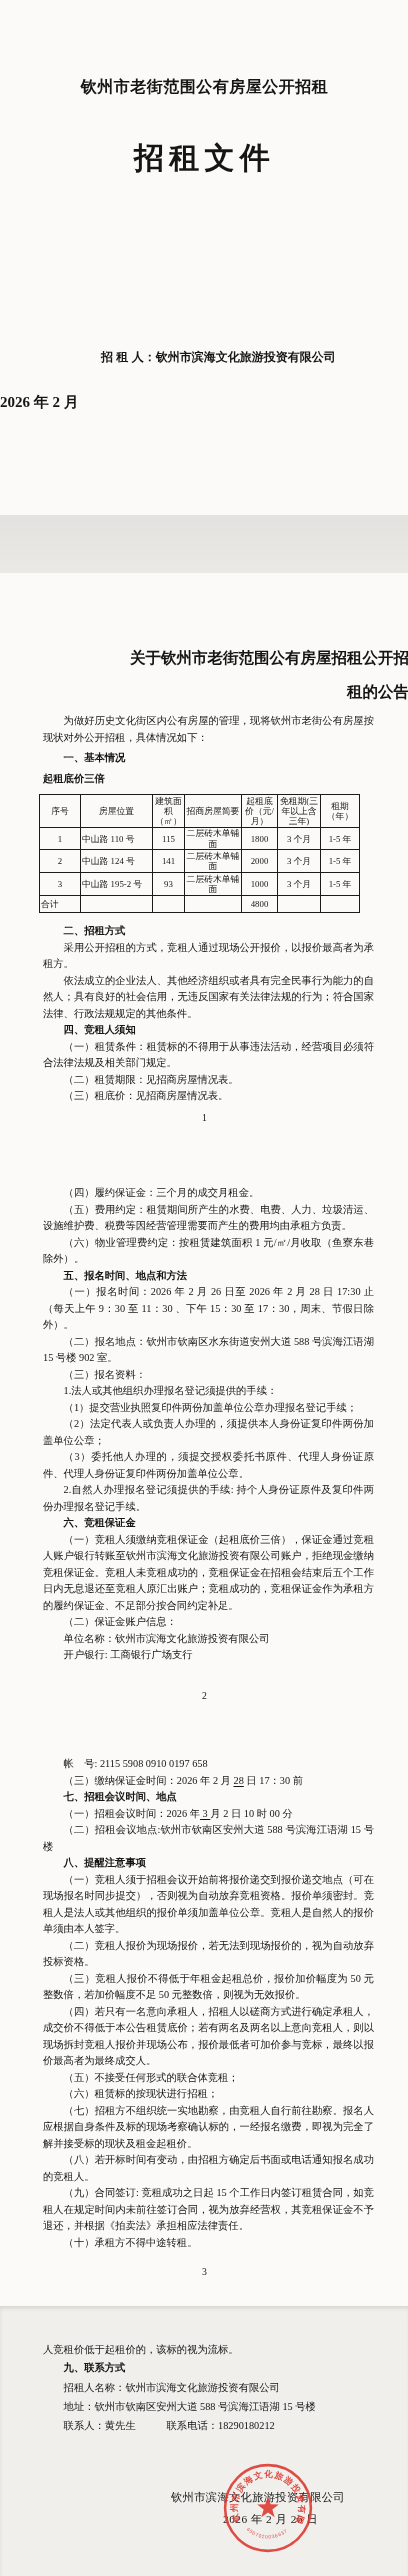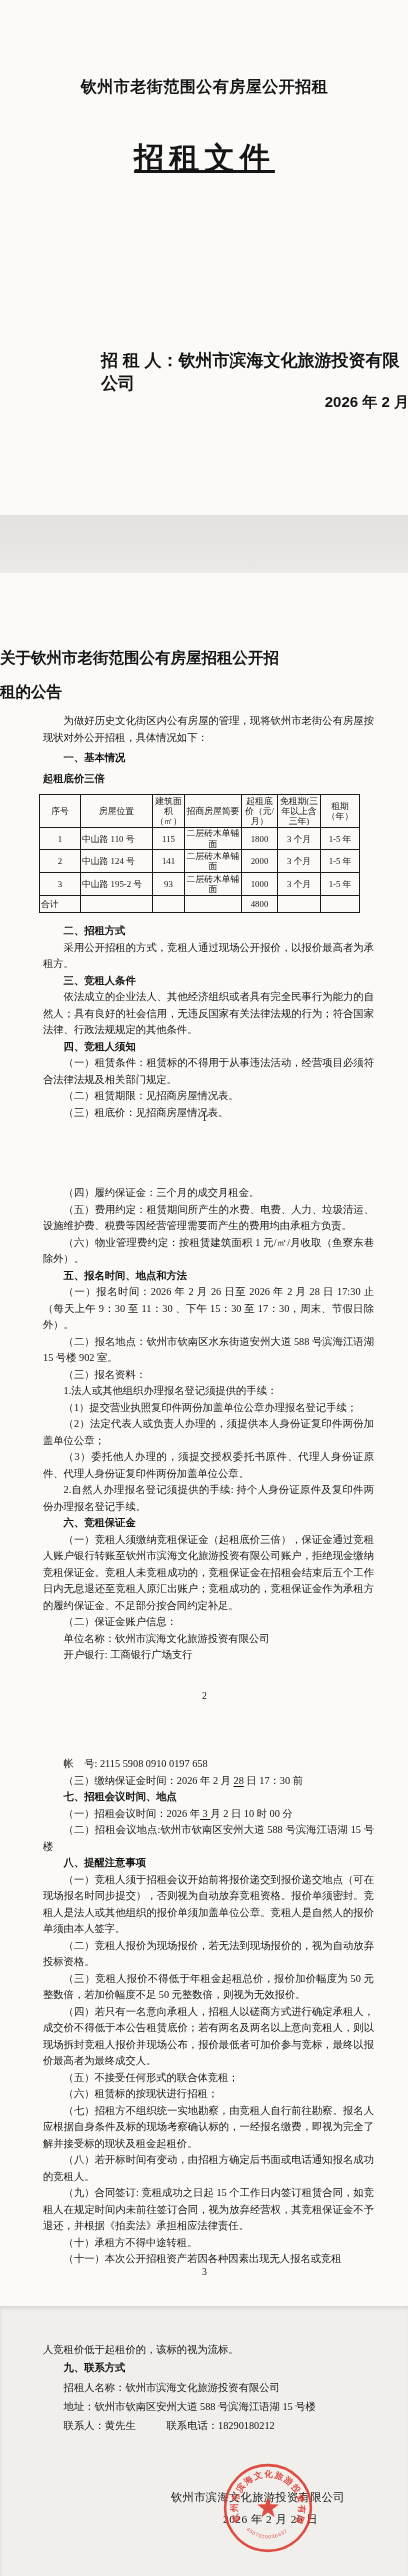--- a/index.html
+++ b/index.html
@@ -14,30 +14,30 @@
     background-image:linear-gradient(#e3e2de,#eae9e5);}
   .page4-bg{left:0;top:2306px;width:409px;height:575px;background:#f0efeb;
     box-shadow:inset 0 2.6px 3.6px rgba(0,0,0,.10);}
 
   
   .cover-title{top:55px;left:0;width:409px;text-align:center;
     font-family:"Liberation Sans","DejaVu Sans",sans-serif;font-weight:700;
     font-size:16px;letter-spacing:0.5px;margin-top:22px;}
   .doc-title{top:138px;left:0;width:409px;text-align:center;
     font-family:"Liberation Sans","DejaVu Sans",sans-serif;font-weight:700;
-    font-size:30px;letter-spacing:5.2px;text-decoration:underline;}
+    font-size:30px;letter-spacing:5.2px;}
   .lessor-line{top:349px;left:101px;
     font-family:"Liberation Sans","DejaVu Sans",sans-serif;font-weight:700;
-    font-size:17px;}
-  .cover-date{top:393px;left:0;width:409px;text-align:right;
-    font-family:Liberation Sans, sans-serif;font-weight:700;
+    font-size:12px;}
+  .cover-date{top:393px;left:0;width:409px;text-align:left;
+    font-family:Liberation Serif, serif;font-weight:700;
     font-size:15px;}
 
   
-  .ann-title{top:641px;left:0;width:409px;text-align:left;
+  .ann-title{top:641px;left:0;width:409px;text-align:right;
     font-family:"Liberation Sans","DejaVu Sans",sans-serif;font-weight:700;
     font-size:15.5px;line-height:34px;}
 
   
   .flow{position:absolute;left:43px;width:331px;font-size:10.3px;line-height:16.5px;
     text-align:justify;}
   .flow .bp{text-indent:2em;}
   .flow .bh{text-indent:2em;font-weight:700;
     font-family:Liberation Mono, monospace;}
   .flow .ni{text-indent:0;}
@@ -148,21 +148,20 @@
         <td>4800</td>
         <td></td>
         <td></td>
       </tr>
     </tbody>
 </table>
 
 <div id="flow1b" class="flow">
     <div class="bl bh">二、招租方式</div>
     <div class="bl bp">采用公开招租的方式，竞租人通过现场公开报价，以报价最高者为承租方。</div>
-    <div class="bl bh">三、竞租人条件</div>
     <div class="bl bp">依法成立的企业法人、其他经济组织或者具有完全民事行为能力的自然人；具有良好的社会信用，无违反国家有关法律法规的行为；符合国家法律、行政法规规定的其他条件。</div>
     <div class="bl bh">四、竞租人须知</div>
     <div class="bl bp">（一）租赁条件：租赁标的不得用于从事违法活动，经营项目必须符合法律法规及相关部门规定。</div>
     <div class="bl bp">（二）租赁期限：见招商房屋情况表。</div>
     <div class="bl bp">（三）租底价：见招商房屋情况表。</div>
   </div>
 <div id="flow2" class="flow">
     <div class="bl bp">（四）履约保证金：三个月的成交月租金。</div>
     <div class="bl bp">（五）费用约定：租赁期间所产生的水费、电费、人力、垃圾清运、设施维护费、税费等因经营管理需要而产生的费用均由承租方负责。</div>
     <div class="bl bp">（六）物业管理费约定：按租赁建筑面积 1 元/㎡/月收取（鱼寮东巷除外）。</div>
@@ -191,21 +190,20 @@
     <div class="bl bp">（一）竞租人须于招租会议开始前将报价递交到报价递交地点（可在现场报名时同步提交），否则视为自动放弃竞租资格。报价单须密封。竞租人是法人或其他组织的报价单须加盖单位公章。竞租人是自然人的报价单须由本人签字。</div>
     <div class="bl bp">（二）竞租人报价为现场报价，若无法到现场报价的，视为自动放弃投标资格。</div>
     <div class="bl bp">（三）竞租人报价不得低于年租金起租总价，报价加价幅度为 50 元整数倍，若加价幅度不足 50 元整数倍，则视为无效报价。</div>
     <div class="bl bp">（四）若只有一名意向承租人，招租人以磋商方式进行确定承租人，成交价不得低于本公告租赁底价；若有两名及两名以上意向竞租人，则以现场拆封竞租人报价并现场公布，报价最低者可加价参与竞标，最终以报价最高者为最终成交人。</div>
     <div class="bl bp">（五）不接受任何形式的联合体竞租；</div>
     <div class="bl bp">（六）租赁标的按现状进行招租；</div>
     <div class="bl bp">（七）招租方不组织统一实地勘察，由竞租人自行前往勘察。报名人应根据自身条件及标的现场考察确认标的，一经报名缴费，即视为完全了解并接受标的现状及租金起租价。</div>
     <div class="bl bp">（八）若开标时间有变动，由招租方确定后书面或电话通知报名成功的竞租人。</div>
     <div class="bl bp">（九）合同签订: 竞租成功之日起 15 个工作日内签订租赁合同，如竞租人在规定时间内未前往签订合同，视为放弃经营权，其竞租保证金不予退还，并根据《拍卖法》承担相应法律责任。</div>
     <div class="bl bp">（十）承租方不得中途转租。</div>
-    <div class="bl bp">（十一）本次公开招租资产若因各种因素出现无人报名或竞租</div>
   </div>
 <div id="flow4" class="flow">
     <div class="bl bp ni">人竞租价低于起租价的，该标的视为流标。</div>
     <div class="bl bh">九、联系方式</div>
     <div class="bl bp">招租人名称：钦州市滨海文化旅游投资有限公司</div>
     <div class="bl bp">地址：钦州市钦南区安州大道 588 号滨海江语湖 15 号楼</div>
     <div class="bl bp">联系人：黄先生　　　联系电话：18290180212</div>
   </div>
 
 <div id="pn1" class="abs pagenum">1</div>

